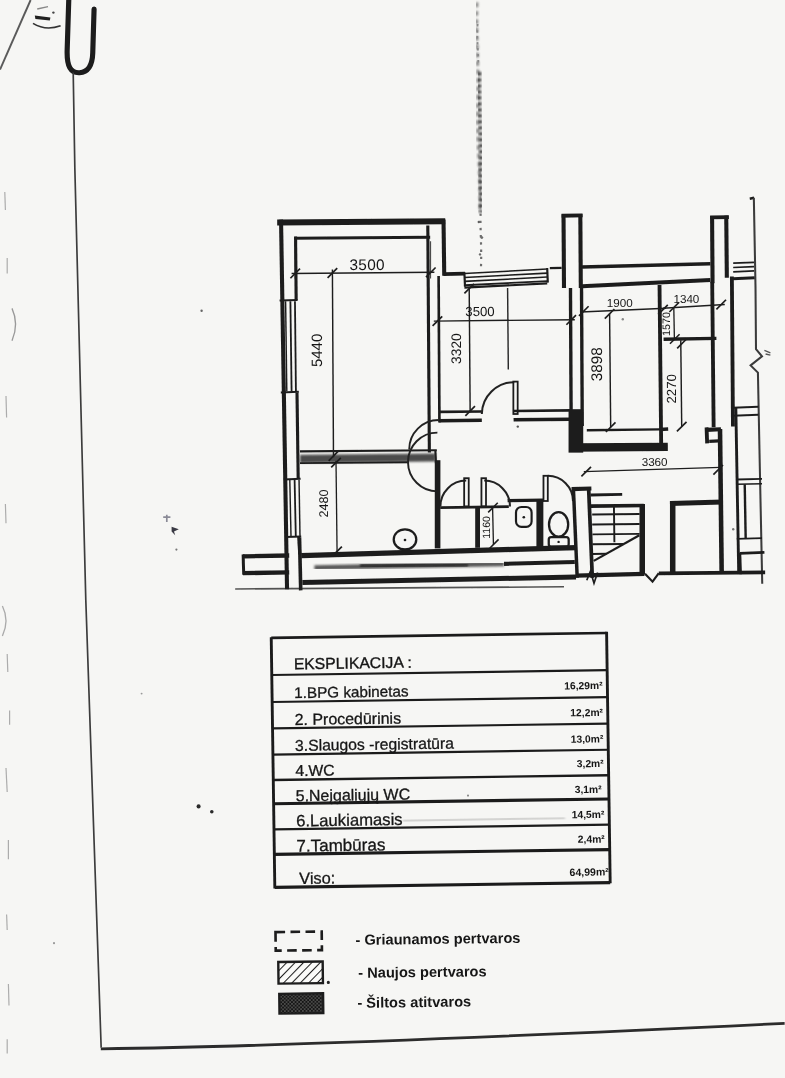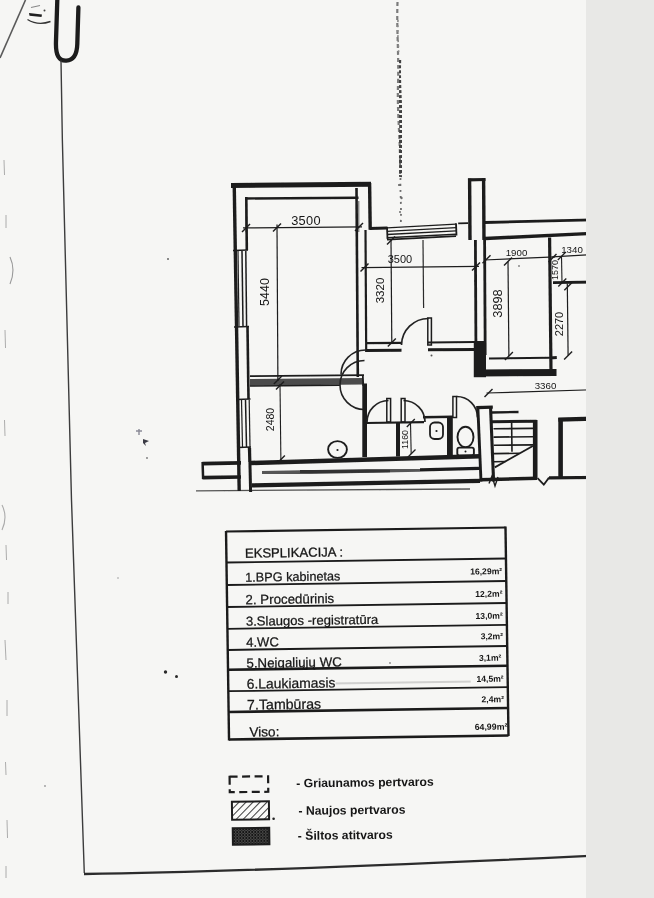--- a/index.html
+++ b/index.html
@@ -1,16 +1,16 @@
 <!DOCTYPE html>
 <html><head>
 <meta charset="utf-8">
 <style>
 html,body{margin:0;padding:0;background:#e8e8e6;}
-.page{position:relative;width:586px;height:898px;background:#f6f6f4;overflow:hidden;}
+.page{position:relative;width:654px;height:898px;background:#f6f6f4;overflow:hidden;}
 svg{position:absolute;left:0;top:0;transform:translateZ(0);will-change:transform;}
 text{font-family:"Liberation Sans",sans-serif;fill:#161616;-webkit-font-smoothing:antialiased;}
 body{-webkit-font-smoothing:antialiased;}
 </style>
 </head>
 <body>
 <div class="page">
 <svg width="654" height="898" viewBox="0 0 654 898">
 <defs>
 <pattern id="hatch" width="5" height="5" patternUnits="userSpaceOnUse" patternTransform="rotate(45)">

